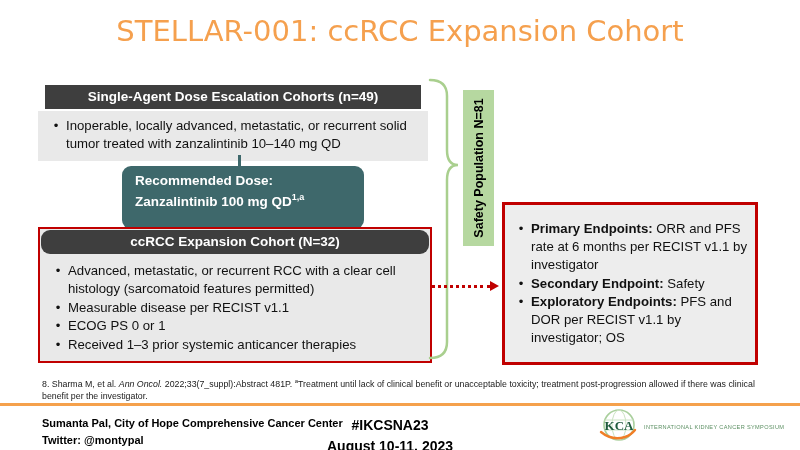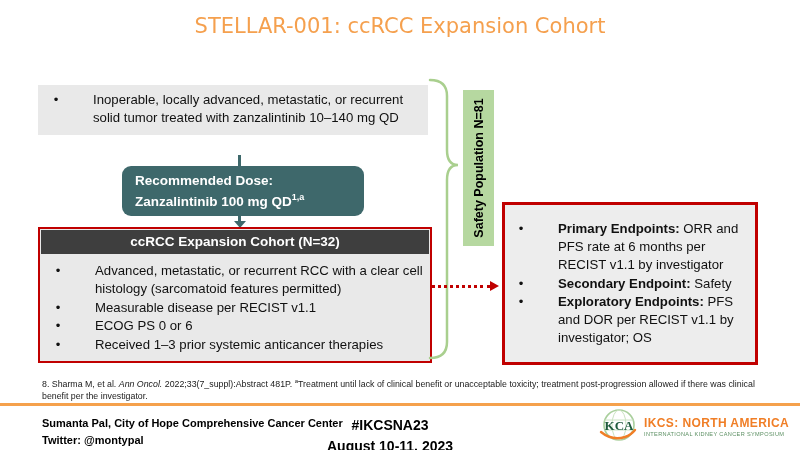--- a/index.html
+++ b/index.html
@@ -4,50 +4,50 @@
 <style>
   html,body{margin:0;padding:0;background:#fff;}
   .slide{
     position:relative;width:800px;height:450px;background:#ffffff;overflow:hidden;
     font-family:"Liberation Sans", sans-serif;color:#111;
   }
   
   .title{
     position:absolute;top:14px;left:0;width:100%;text-align:center;margin:0;
     font-family:"DejaVu Sans", sans-serif;
-    font-size:21px;font-weight:400;color:#F5A04E;letter-spacing:0px;
+    font-size:29px;font-weight:400;color:#F5A04E;letter-spacing:0px;
   }
   
   .box{position:absolute;left:38px;width:390px;}
   .box-header{
     background:#3E3E3E;color:#ffffff;font-weight:bold;font-size:13.5px;
     text-align:center;padding:4px 0 5px 0;
   }
   .box-body{
     background:#E9E9E9;padding:6px 6px 7px 8px;font-size:13.2px;line-height:1.4;
   }
   .escalation{top:85px;}
   .escalation .box-header{margin:0 7px 2px 7px;}
   .expansion{top:227px;border:2.5px solid #C00000;background:#E9E9E9;}
-  .expansion .box-header{margin:1px 1px 2px 1px;}
+  .expansion .box-header{margin:1px 1px 2px 1px;border-radius:9px;}
   .bullet{display:flex;}
   .bullet .marker{width:20px;flex:0 0 20px;text-align:center;}
-  .bullet .btext{flex:1;margin-left:27px;}
+  .bullet .btext{flex:1;}
   
   .vline{position:absolute;width:2.5px;background:#3E686B;}
   .vline.l1{left:238px;top:155px;height:12px;}
   .vline.l2{left:238px;top:214px;height:8px;}
   .arrow-down{
     position:absolute;left:233.5px;top:221px;width:0;height:0;
     border-left:6px solid transparent;border-right:6px solid transparent;
     border-top:7px solid #3E686B;
   }
   
   .dose-box{
-    position:absolute;left:122px;top:166px;width:242px;height:50px;
+    position:absolute;left:122px;top:166px;width:242px;height:63px;
     background:#3E686B;border-radius:9px;color:#fff;font-weight:bold;
     font-size:13.5px;line-height:1.45;padding:5px 0 8px 13px;box-sizing:border-box;
   }
   .dose-box sup{font-size:9px;}
   
   .brace-svg{position:absolute;left:420px;top:72px;}
   .safety-label{
     position:absolute;left:463px;top:90px;width:31px;height:156px;
     background:#B6D8A0;display:flex;align-items:center;justify-content:center;
   }
@@ -89,20 +89,21 @@
   .logo-tagline{color:#5B8F62;font-size:5.6px;letter-spacing:0.35px;margin-top:1px;}
 </style>
 </head>
 <body>
 
 <div class="slide">
 
   <h1 class="title">STELLAR-001: ccRCC Expansion Cohort</h1>
 
   <div class="box escalation">
+    <div class="box-header">Single-Agent Dose Escalation Cohorts (n=49)</div>
     <div class="box-body">
       <div class="bullet">
         <span class="marker">•</span>
         <span class="btext">Inoperable, locally advanced, metastatic, or recurrent solid tumor treated with zanzalintinib 10–140 mg QD</span>
       </div>
     </div>
   </div>
 
   <div class="vline l1"></div>
   <div class="vline l2"></div>
@@ -119,21 +120,21 @@
       <div class="bullet">
         <span class="marker">•</span>
         <span class="btext">Advanced, metastatic, or recurrent RCC with a clear cell histology (sarcomatoid features permitted)</span>
       </div>
       <div class="bullet">
         <span class="marker">•</span>
         <span class="btext">Measurable disease per RECIST v1.1</span>
       </div>
       <div class="bullet">
         <span class="marker">•</span>
-        <span class="btext">ECOG PS 0 or 6</span>
+        <span class="btext">ECOG PS 0 or 1</span>
       </div>
       <div class="bullet">
         <span class="marker">•</span>
         <span class="btext">Received 1–3 prior systemic anticancer therapies</span>
       </div>
     </div>
   </div>
 
   <svg class="brace-svg" width="50" height="300" viewBox="0 0 50 300">
     <path d="M 10 8 Q 27 8 27 24 L 27 78 Q 27 93 38 93 Q 27 93 27 108 L 27 270 Q 27 286 10 286" fill="none" stroke="#A9CF8E" stroke-width="2.5" stroke-linecap="round"></path>
@@ -179,18 +180,17 @@
 
   <div class="logo">
     <svg width="40" height="38" viewBox="0 0 40 38">
       <circle cx="21" cy="18" r="15" fill="#ffffff" stroke="#A9CF9C" stroke-width="1.6"></circle>
       <ellipse cx="21" cy="18" rx="7" ry="15" fill="none" stroke="#CBE3C2" stroke-width="1"></ellipse>
       <path d="M 6.5 13 L 35.5 13 M 6 23 L 36 23" stroke="#CBE3C2" stroke-width="1" fill="none"></path>
       <text x="21" y="22.5" text-anchor="middle" font-family="Liberation Serif, serif" font-size="13" font-weight="bold" fill="#1E5B3C">KCA</text>
       <path d="M 3 25 Q 14 34 27 30 Q 33 28 37 23" fill="none" stroke="#F07E26" stroke-width="2.4" stroke-linecap="round"></path>
     </svg>
     <div class="logo-text">
-      <div class="logo-name">IKCS: NORTH AMERICA</div>
       <div class="logo-tagline">INTERNATIONAL KIDNEY CANCER SYMPOSIUM</div>
     </div>
   </div>
 
 </div>
 
 </body></html>

